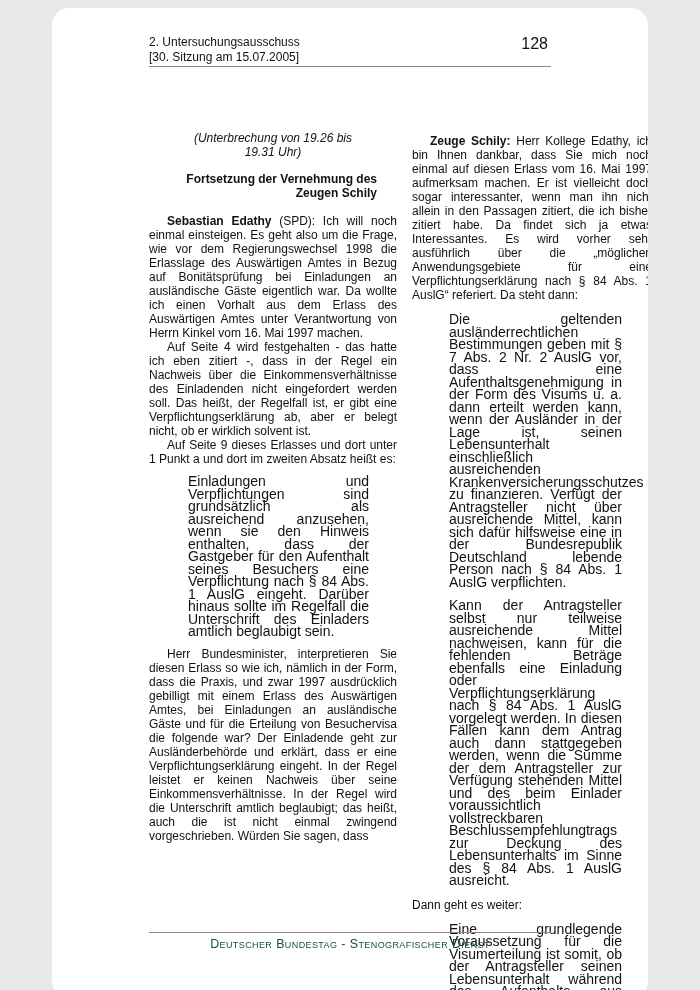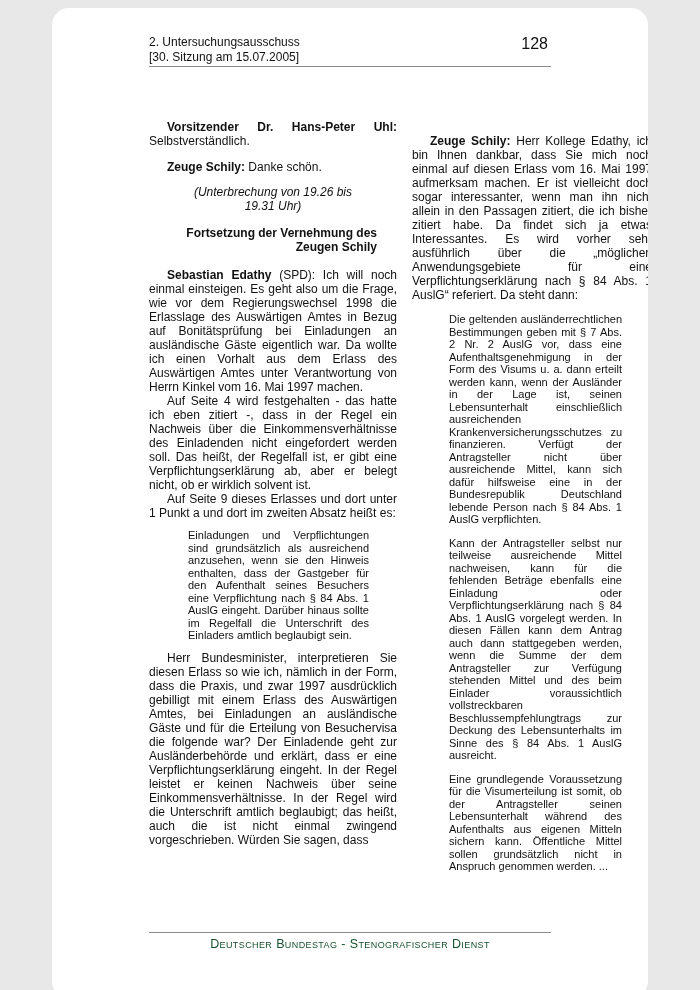--- a/index.html
+++ b/index.html
@@ -21,21 +21,21 @@
   .col-right{left:360px;width:240px;}
   p{margin:0;}
   .para{text-indent:18px;}
   .para.cont{text-indent:0;}
   .gap{margin-top:12px;}
   .gap-lg{margin-top:14px;}
   .center{text-align:center;text-indent:0;}
   .interruption{padding:0 30px;margin-top:11px;font-style:italic;}
   .heading{font-weight:bold;padding:0 20px;margin-top:13px;text-align:right;}
   .quote{
-    font-size:11px;line-height:12.5px;
+    font-size:14px;line-height:12.5px;
     margin:9px 28px 9px 39px;text-align:justify;text-indent:0;
   }
   .col-right .quote{margin:11px 30px 11px 37px;}
   b{font-weight:bold;}
   .footer-text{
     position:absolute;left:0;right:0;top:929px;text-align:center;
     font-variant:small-caps;font-size:12.5px;letter-spacing:0.4px;color:#14532d;
   }
 </style>
 </head>
@@ -44,34 +44,33 @@
 <div class="page">
 
   <div class="hdr-left">
     <div>2. Untersuchungsausschuss</div>
     <div>[30. Sitzung am 15.07.2005]</div>
   </div>
   <div class="page-num">128</div>
   <div class="rule top"></div>
 
   <div class="col col-left">
-    <p class="para"><b>Vorsitzender Dr. Hans-Peter Uhl:</b><span> Selbstverständlich.</span></p>
-    <p class="para gap"><b>Zeuge Schily:</b><span> Danke schön.</span></p>
     <p class="center interruption">(Unterbrechung von 19.26 bis 19.31 Uhr)</p>
     <p class="center heading">Fortsetzung der Vernehmung des Zeugen Schily</p>
     <p class="para gap-lg"><b>Sebastian Edathy</b><span> (SPD): Ich will noch einmal einsteigen. Es geht also um die Frage, wie vor dem Regierungswechsel 1998 die Erlasslage des Auswärtigen Amtes in Bezug auf Bonitätsprüfung bei Einladungen an ausländische Gäste eigentlich war. Da wollte ich einen Vorhalt aus dem Erlass des Auswärtigen Amtes unter Verantwortung von Herrn Kinkel vom 16. Mai 1997 machen.</span></p>
     <p class="para">Auf Seite 4 wird festgehalten - das hatte ich eben zitiert -, dass in der Regel ein Nachweis über die Einkommensverhältnisse des Einladenden nicht eingefordert werden soll. Das heißt, der Regelfall ist, er gibt eine Verpflichtungserklärung ab, aber er belegt nicht, ob er wirklich solvent ist.</p>
     <p class="para">Auf Seite 9 dieses Erlasses und dort unter 1 Punkt a und dort im zweiten Absatz heißt es:</p>
     <p class="quote">Einladungen und Verpflichtungen sind grundsätzlich als ausreichend anzusehen, wenn sie den Hinweis enthalten, dass der Gastgeber für den Aufenthalt seines Besuchers eine Verpflichtung nach § 84 Abs. 1 AuslG eingeht. Darüber hinaus sollte im Regelfall die Unterschrift des Einladers amtlich beglaubigt sein.</p>
     <p class="para">Herr Bundesminister, interpretieren Sie diesen Erlass so wie ich, nämlich in der Form, dass die Praxis, und zwar 1997 ausdrücklich gebilligt mit einem Erlass des Auswärtigen Amtes, bei Einladungen an ausländische Gäste und für die Erteilung von Besuchervisa die folgende war? Der Einladende geht zur Ausländerbehörde und erklärt, dass er eine Verpflichtungserklärung eingeht. In der Regel leistet er keinen Nachweis über seine Einkommensverhältnisse. In der Regel wird die Unterschrift amtlich beglaubigt; das heißt, auch die ist nicht einmal zwingend vorgeschrieben. Würden Sie sagen, dass</p>
   </div>
 
   <div class="col col-right">
     <p class="para gap-lg"><b>Zeuge Schily:</b><span> Herr Kollege Edathy, ich bin Ihnen dankbar, dass Sie mich noch einmal auf diesen Erlass vom 16. Mai 1997 aufmerksam machen. Er ist vielleicht doch sogar interessanter, wenn man ihn nicht allein in den Passagen zitiert, die ich bisher zitiert habe. Da findet sich ja etwas Interessantes. Es wird vorher sehr ausführlich über die „möglichen Anwendungsgebiete für eine Verpflichtungserklärung nach § 84 Abs. 1 AuslG“ referiert. Da steht dann:</span></p>
     <p class="quote">Die geltenden ausländerrechtlichen Bestimmungen geben mit § 7 Abs. 2 Nr. 2 AuslG vor, dass eine Aufenthaltsgenehmigung in der Form des Visums u. a. dann erteilt werden kann, wenn der Ausländer in der Lage ist, seinen Lebensunterhalt einschließlich ausreichenden Krankenversicherungsschutzes zu finanzieren. Verfügt der Antragsteller nicht über ausreichende Mittel, kann sich dafür hilfsweise eine in der Bundesrepublik Deutschland lebende Person nach § 84 Abs. 1 AuslG verpflichten.</p>
     <p class="quote">Kann der Antragsteller selbst nur teilweise ausreichende Mittel nachweisen, kann für die fehlenden Beträge ebenfalls eine Einladung oder Verpflichtungserklärung nach § 84 Abs. 1 AuslG vorgelegt werden. In diesen Fällen kann dem Antrag auch dann stattgegeben werden, wenn die Summe der dem Antragsteller zur Verfügung stehenden Mittel und des beim Einlader voraussichtlich vollstreckbaren Beschlussempfehlungtrags zur Deckung des Lebensunterhalts im Sinne des § 84 Abs. 1 AuslG ausreicht.</p>
+    <p class="para cont">Dann geht es weiter:</p>
     <p class="quote">Eine grundlegende Voraussetzung für die Visumerteilung ist somit, ob der Antragsteller seinen Lebensunterhalt während des Aufenthalts aus eigenen Mitteln sichern kann. Öffentliche Mittel sollen grundsätzlich nicht in Anspruch genommen werden. ...</p>
   </div>
 
   <div class="rule bottom"></div>
   <div class="footer-text">Deutscher Bundestag - Stenografischer Dienst</div>
 
 </div>
 
 </body></html>

